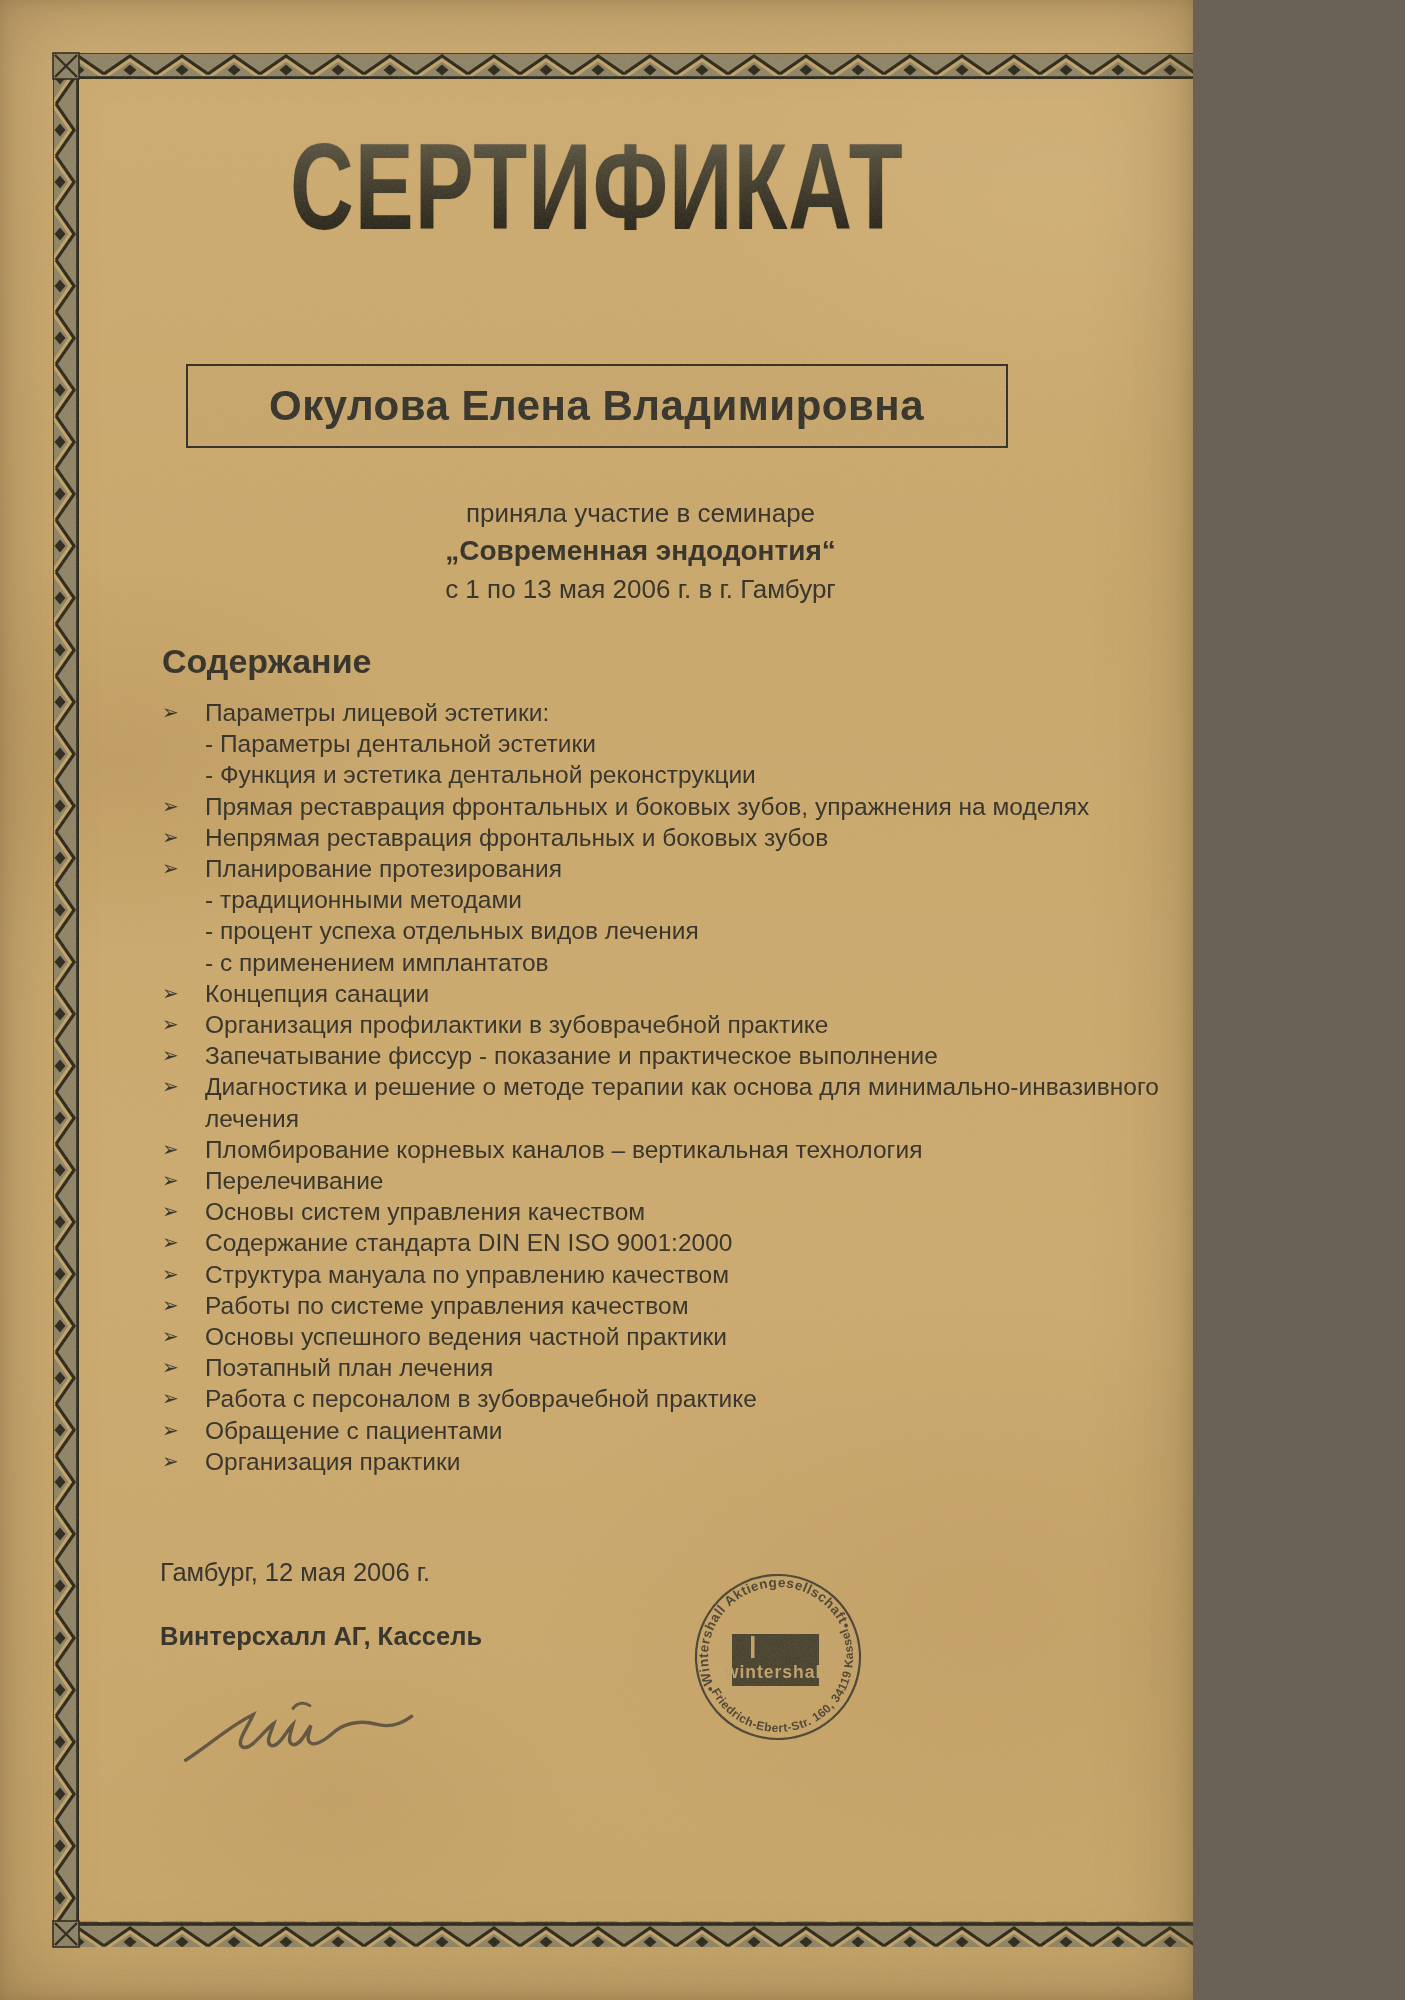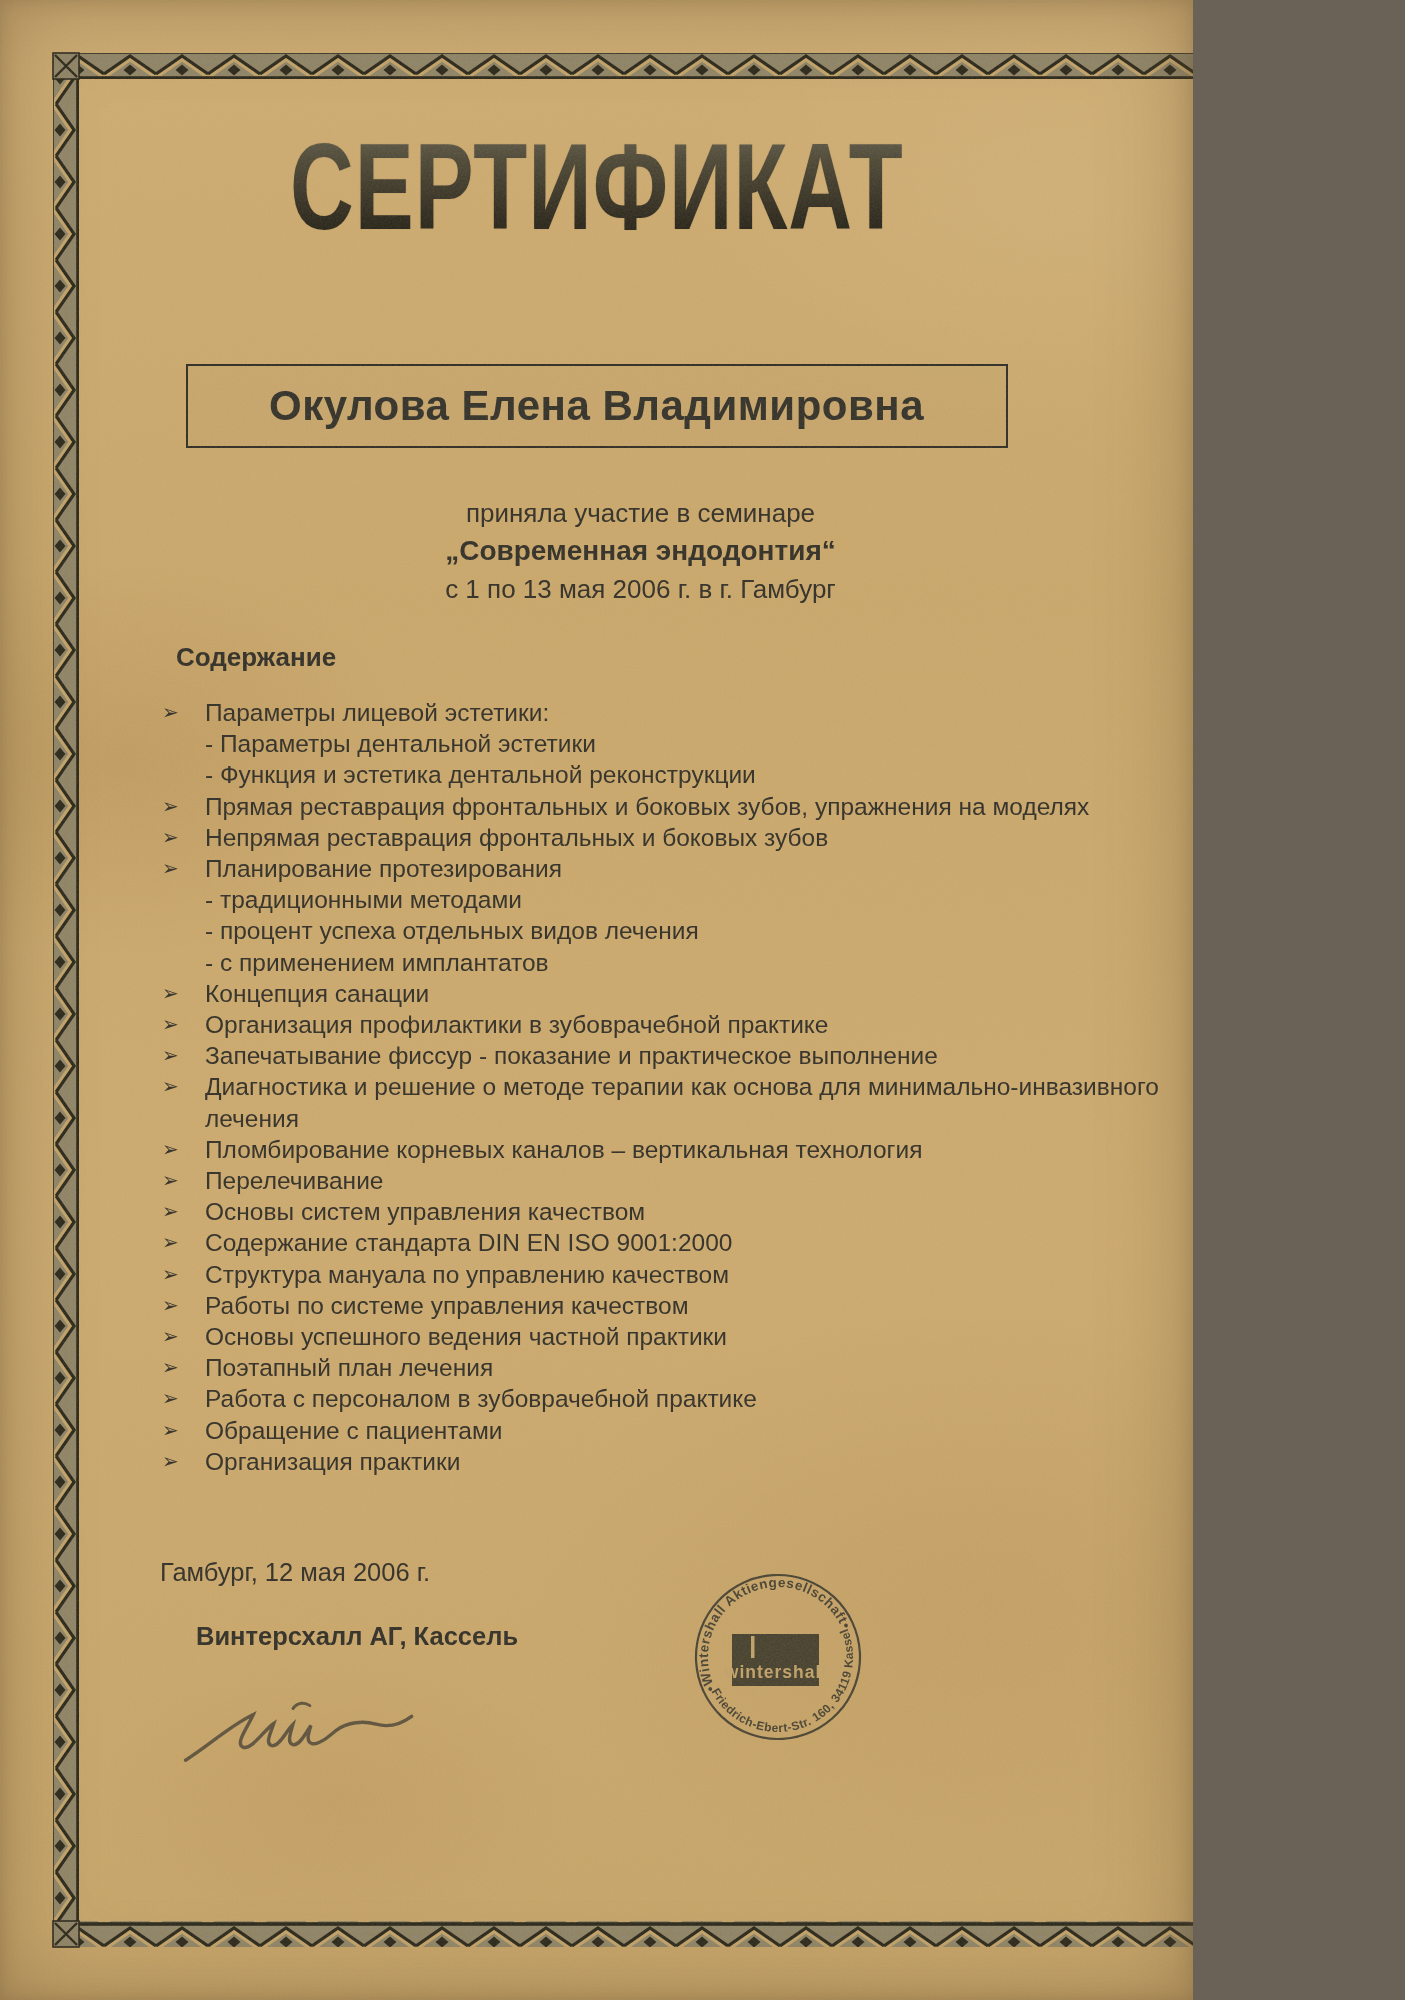--- a/index.html
+++ b/index.html
@@ -39,34 +39,34 @@
     background:rgba(0,0,0,0.015);
   }
   .name-box .n{font-size:42px;font-weight:bold;color:#2f2e28;letter-spacing:.5px;}
 
   
   .intro{position:absolute;top:494px;left:0;width:100%;text-align:center;margin-left:44px;}
   .intro .l{font-size:26px;line-height:38px;}
   .intro .l.b{font-size:28px;font-weight:bold;}
 
   
-  .contents-heading{position:absolute;left:176px;top:642px;font-size:26px;font-weight:bold;}
+  .contents-heading{position:absolute;left:162px;top:642px;font-size:34px;font-weight:bold;}
   .toc{
     position:absolute;left:160px;top:697px;width:1040px;margin:0;padding:0;list-style:none;
     font-size:24.5px;
   }
   .toc li{position:relative;line-height:31.2px;padding-left:45px;margin:0;}
   .toc li .blt{
     position:absolute;left:2px;top:0;font-size:20px;line-height:31.2px;color:#2e2c26;
     font-family:"DejaVu Sans",sans-serif;
   }
 
   
   .place-date{position:absolute;left:160px;top:1558px;font-size:25.5px;}
-  .organization{position:absolute;left:160px;top:1622px;font-size:25.5px;font-weight:bold;margin-left:36px;}
+  .organization{position:absolute;left:160px;top:1622px;font-size:25.5px;font-weight:bold;}
   .signature{position:absolute;left:178px;top:1672px;width:250px;height:110px;}
   .stamp{position:absolute;left:687px;top:1566px;width:182px;height:182px;opacity:.92;}
   .stamp text{font-family:"Liberation Sans","DejaVu Sans",sans-serif;}
 </style>
 </head>
 <body>
 
 <div class="page">
 
   <svg class="layer" width="1405" height="2000" viewBox="0 0 1405 2000" xmlns="http://www.w3.org/2000/svg" xmlns:xlink="http://www.w3.org/1999/xlink">

